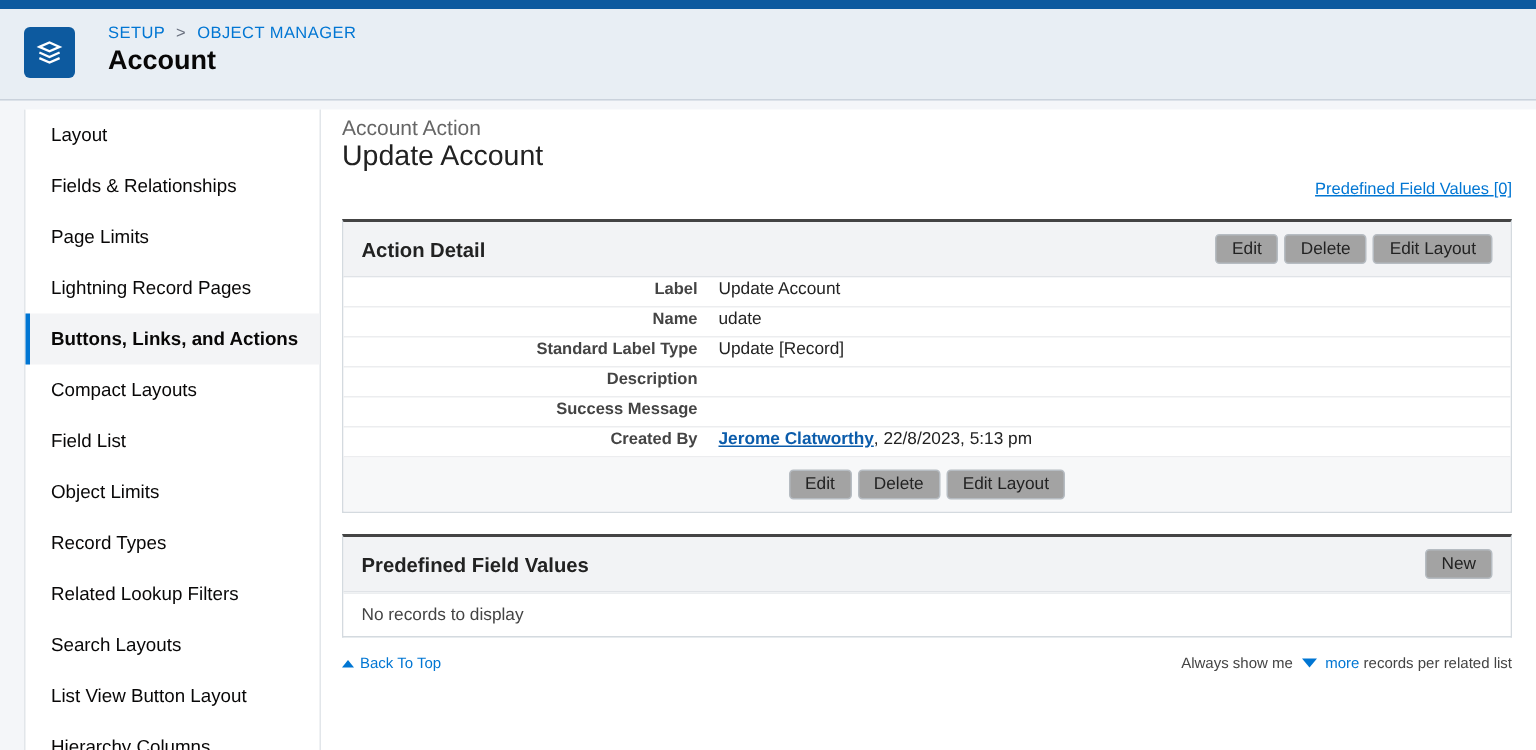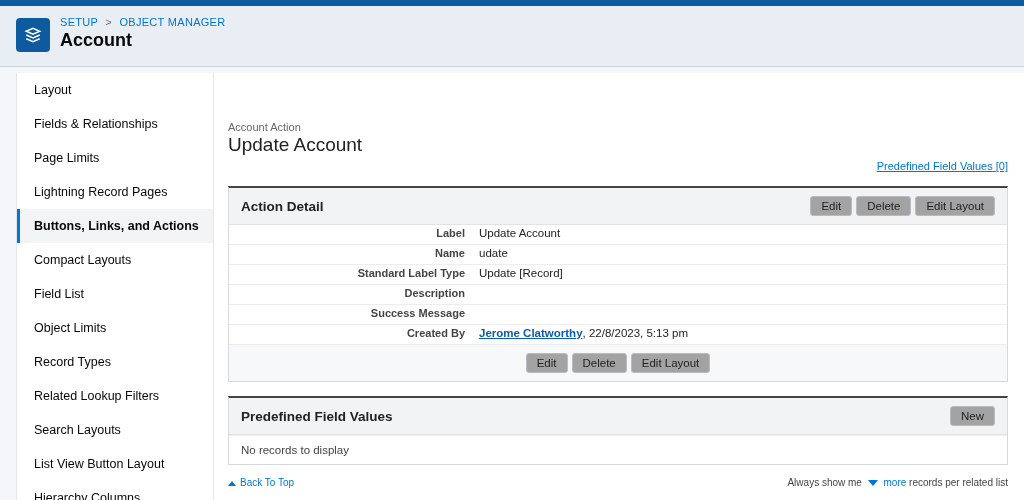--- a/index.html
+++ b/index.html
@@ -12,21 +12,21 @@
     height: 500px;
     overflow: hidden;
   }
   .top-border { height: 6px; background: #0d5a9f; }
   .header-wrap {
     background: #e8eef4;
     padding: 10px 16px 14px 16px;
     border-bottom: 1px solid #cad2dc;
     display: flex;
     align-items: flex-start;
-    gap: 10px;
+    gap: 22px;
   }
   .header-icon {
     width: 34px; height: 34px;
     background: #0d5a9f;
     border-radius: 4px;
     display: flex; align-items: center; justify-content: center;
     color: #fff;
     margin-top: 2px;
   }
   .breadcrumb { font-size: 11px; color: #0176d3; letter-spacing: .3px; }
@@ -50,21 +50,21 @@
   .sidebar-item.active {
     font-weight: 700;
     border-left-color: #0176d3;
     background: #f3f4f6;
   }
   .main {
     flex: 1;
     padding: 4px 16px 0 14px;
     background: #fff;
   }
-  .overline { font-size: 11px; color: #666; margin-top: 44px; }
+  .overline { font-size: 14px; color: #666; }
   .h1 { font-size: 19px; font-weight: 400; color: #222; margin-top: 1px; }
   .quicklink-row { text-align: right; font-size: 11px; margin-top: 4px; }
   .quicklink { color: #0176d3; text-decoration: underline; cursor: pointer; }
   .section {
     border: 1px solid #d4dadf;
     border-top: 2px solid #444;
     margin-top: 14px;
     background: #f8f9fa;
   }
   .section-header {

